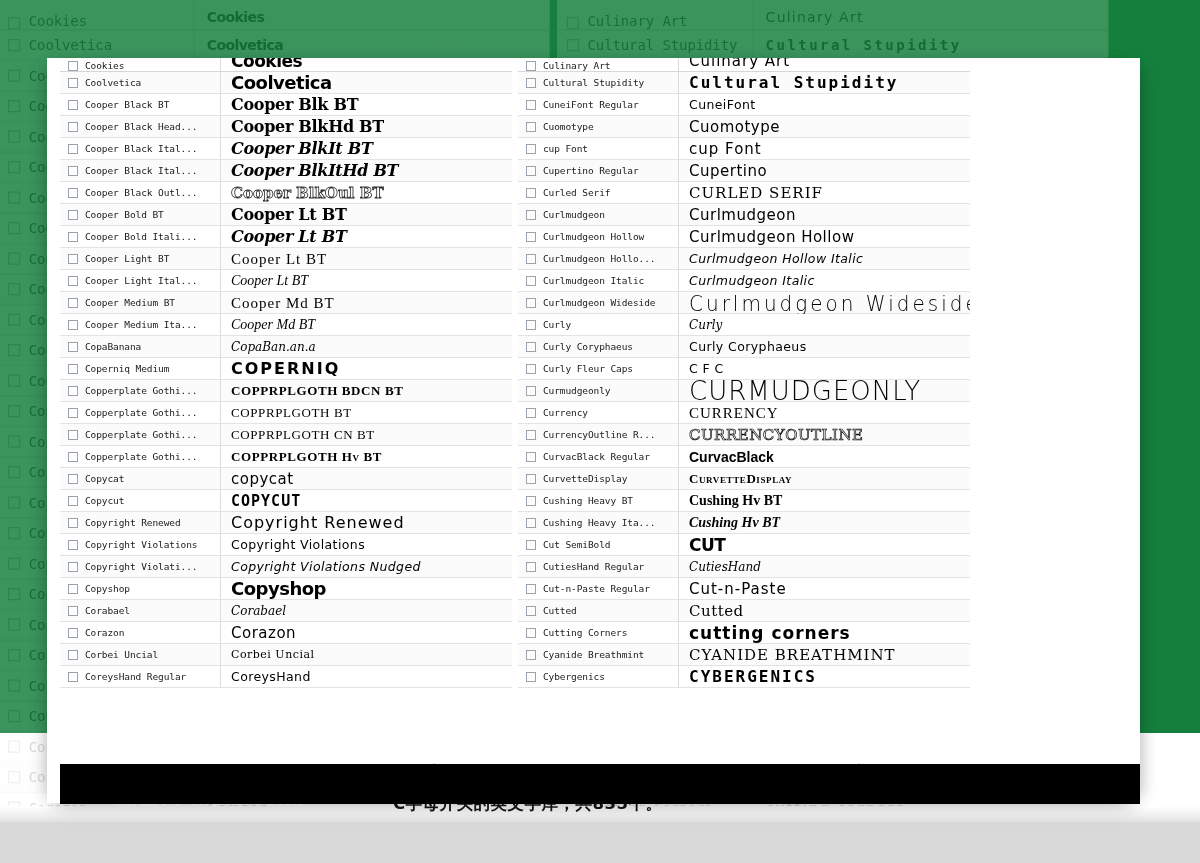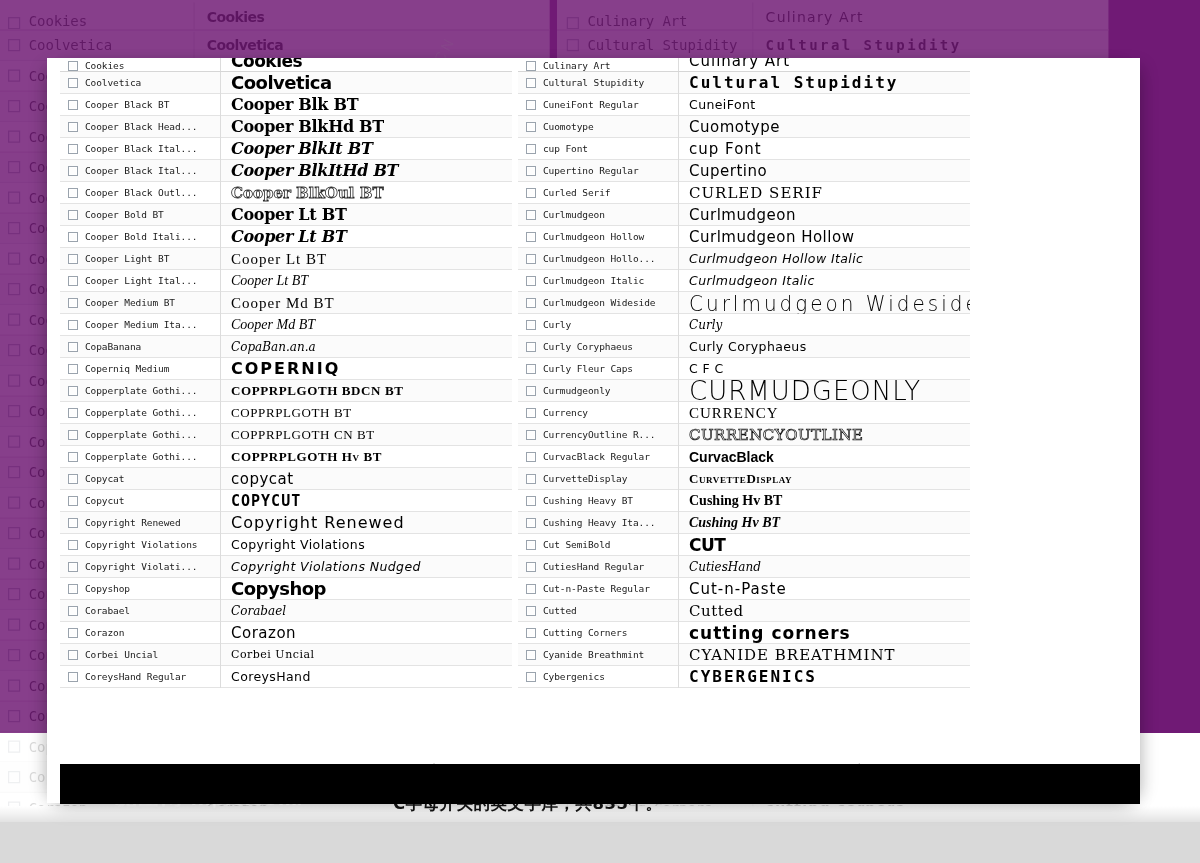--- a/index.html
+++ b/index.html
@@ -6,21 +6,21 @@
   html, body {
     margin: 0; padding: 0;
     width: 1200px; height: 863px;
     overflow: hidden;
     background: #ffffff;
     font-family: "Liberation Sans", sans-serif;
   }
   #stage {
     position: relative;
     width: 1200px; height: 733px;
-    background: #701a75;
+    background: #15803d;
   }
   
   #ghost {
     position: absolute; left: 0; top: 0;
     width: 1200px; height: 760px;
     opacity: 0.16;
     transform: scale(1.22);
     transform-origin: 8px 0px;
     filter: blur(0.2px);
     pointer-events: none;

